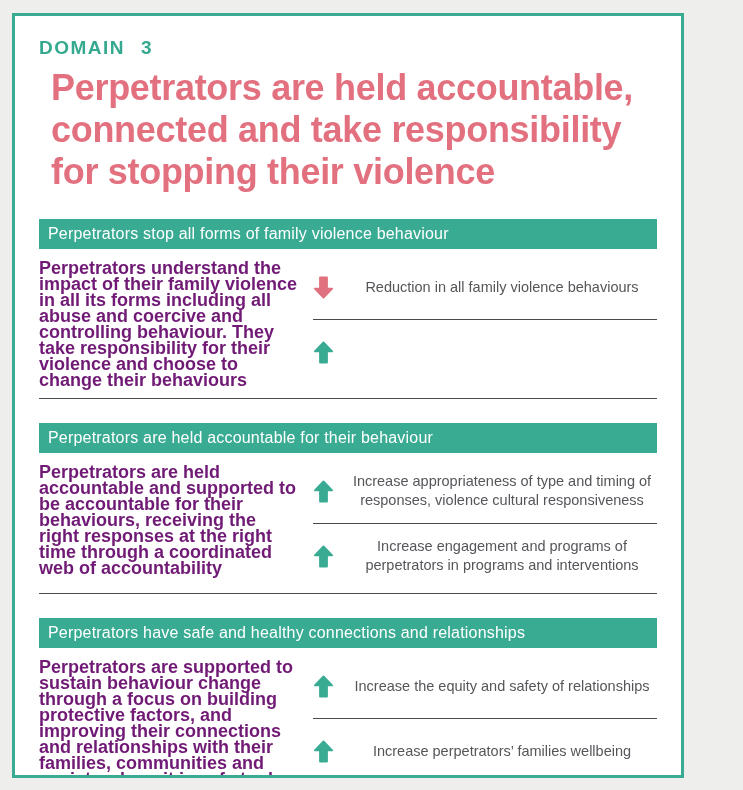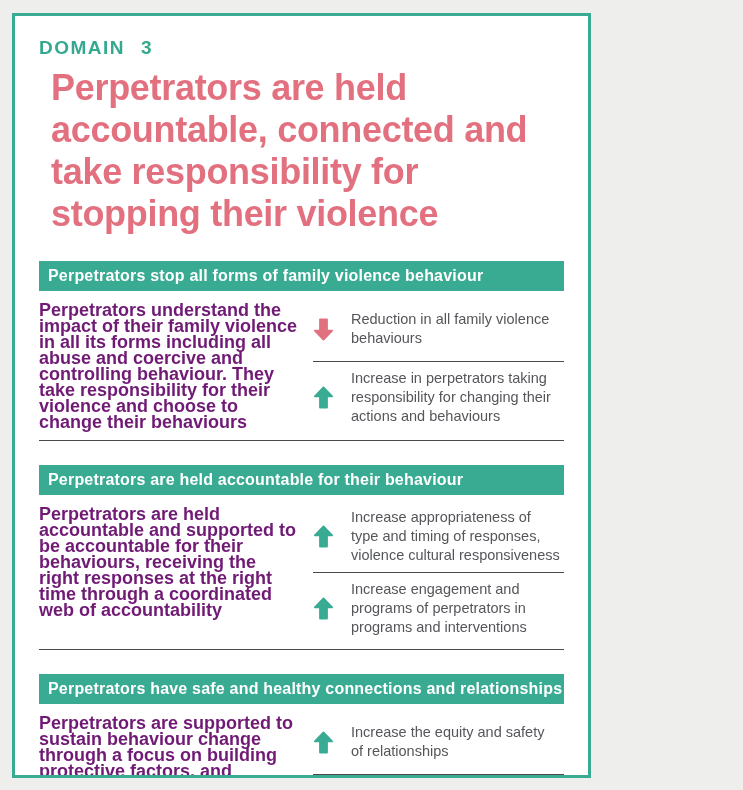--- a/index.html
+++ b/index.html
@@ -5,21 +5,21 @@
   html,body{margin:0;padding:0;}
   body{
     width:743px;height:790px;
     background:#eeeeec;
     font-family:"Liberation Sans","DejaVu Sans",sans-serif;
     position:relative;
     overflow:hidden;
   }
   .card{
     position:absolute;left:12px;top:13px;
-    width:579px;height:765px;
+    width:672px;height:765px;
     box-sizing:border-box;
     background:#ffffff;
     border:3px solid #3aab93;
     padding:20px 24px 12px 24px;
     overflow:hidden;
   }
   .domain-row{
     color:#35a98f;
     font-weight:bold;
     font-size:19px;
@@ -33,21 +33,21 @@
     font-weight:bold;
     font-size:36px;
     line-height:42px;
     letter-spacing:-0.3px;
     max-width:690px;
   }
   .section{margin:0;}
   .section-bar{
     background:#3aab93;
     color:#ffffff;
-    font-weight:bold;
+    font-weight:normal;
     font-size:16px;
     line-height:17px;
     padding:6px 0 7px 9px;
     letter-spacing:0.2px;
   }
   .section-body{
     display:flex;
     margin-top:11px;
     align-items:flex-start;
   }
@@ -57,20 +57,21 @@
     color:#701a75;
     font-weight:bold;
     font-size:18px;
     line-height:16px;
   }
   .indicators{
     flex:1;
     margin-left:14px;
     display:flex;
     flex-direction:column;
+    text-align:center;
   }
   .indicator{
     display:flex;
     align-items:center;
     gap:17px;
     min-height:50px;
     padding:2px 0;
   }
   .arrow{flex:0 0 21px;display:flex;align-items:center;}
   .arrow svg{display:block;}
@@ -121,21 +122,20 @@
           </span>
           <span class="ind-text">Reduction in all family violence behaviours</span>
         </div>
         <hr class="ind-divider">
         <div class="indicator">
           <span class="arrow up">
             <svg viewBox="0 0 22 24" width="21" height="23">
                 <path d="M11 1.5 L20 10.8 H14.6 V22.5 H7.4 V10.8 H2 Z" fill="currentColor" stroke="currentColor" stroke-width="2" stroke-linejoin="round"></path>
               </svg>
           </span>
-          <span class="ind-text">Increase in perpetrators taking responsibility for changing their actions and behaviours</span>
         </div>
       </div>
     </div>
     <hr class="section-rule">
   </div>
 
   <div class="section">
     <div class="section-bar">Perpetrators are held accountable for their behaviour</div>
     <div class="section-body">
       <div class="desc">Perpetrators are held accountable and supported to be accountable for their behaviours, receiving the right responses at the right time through a coordinated web of accountability</div>

